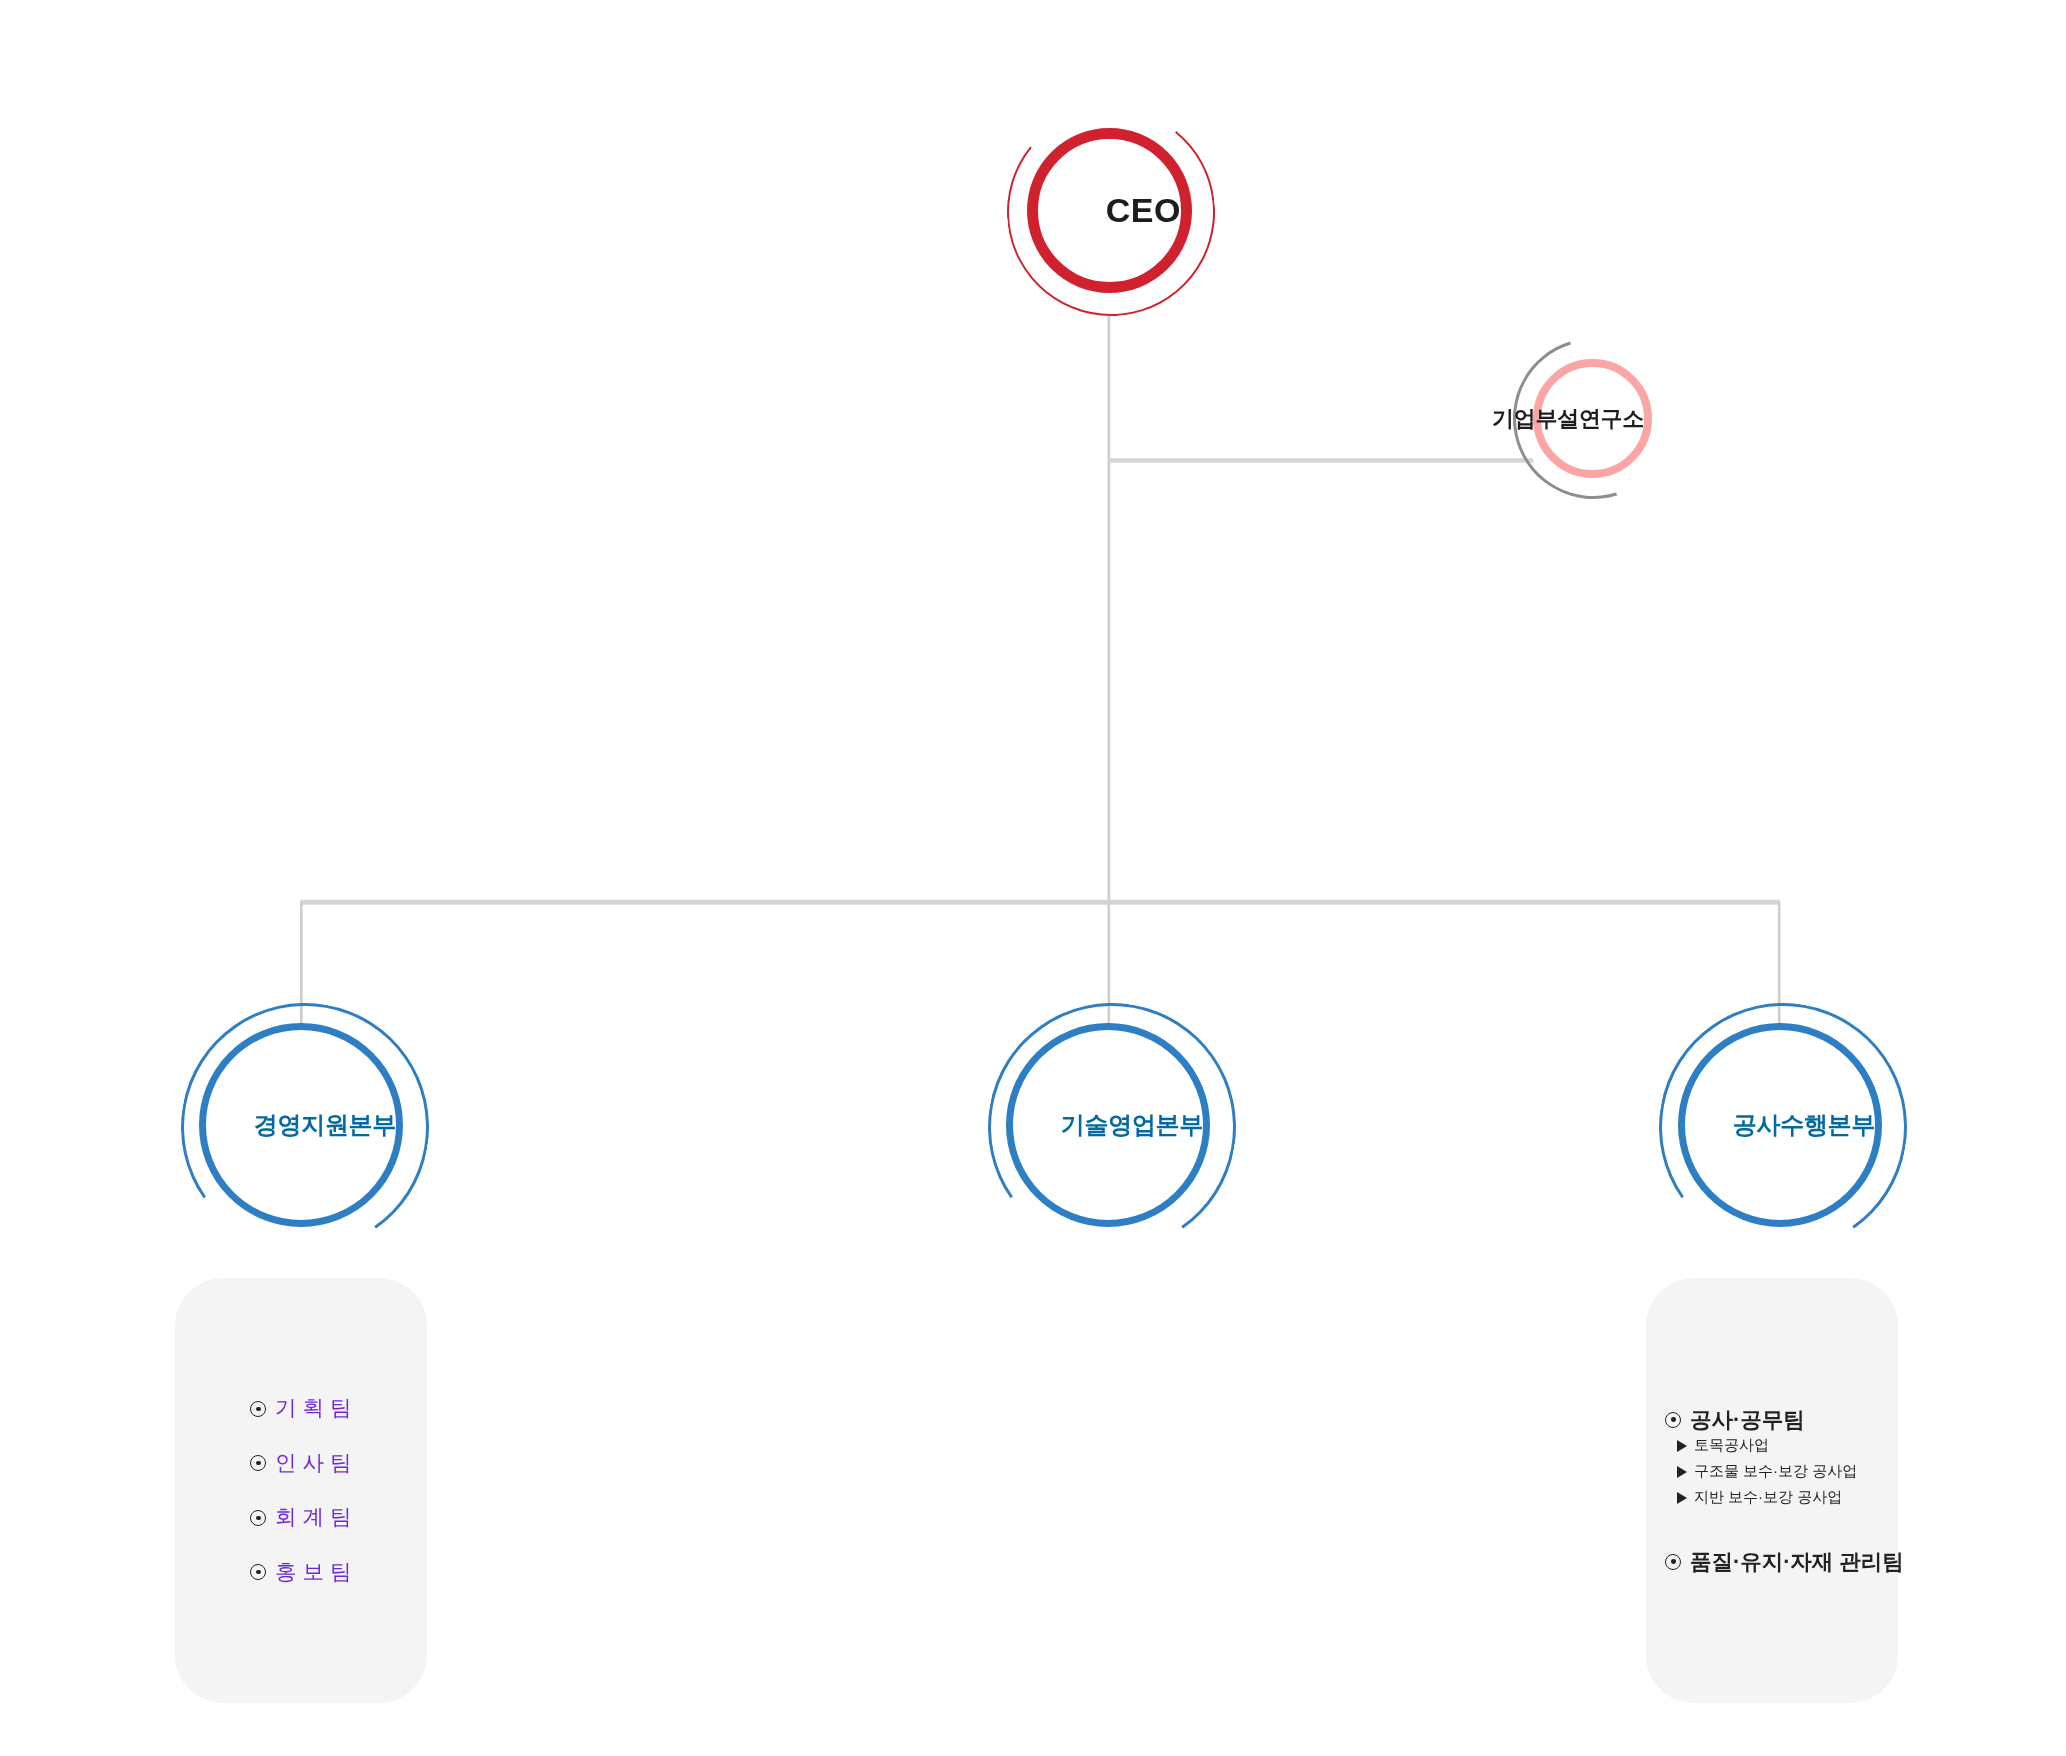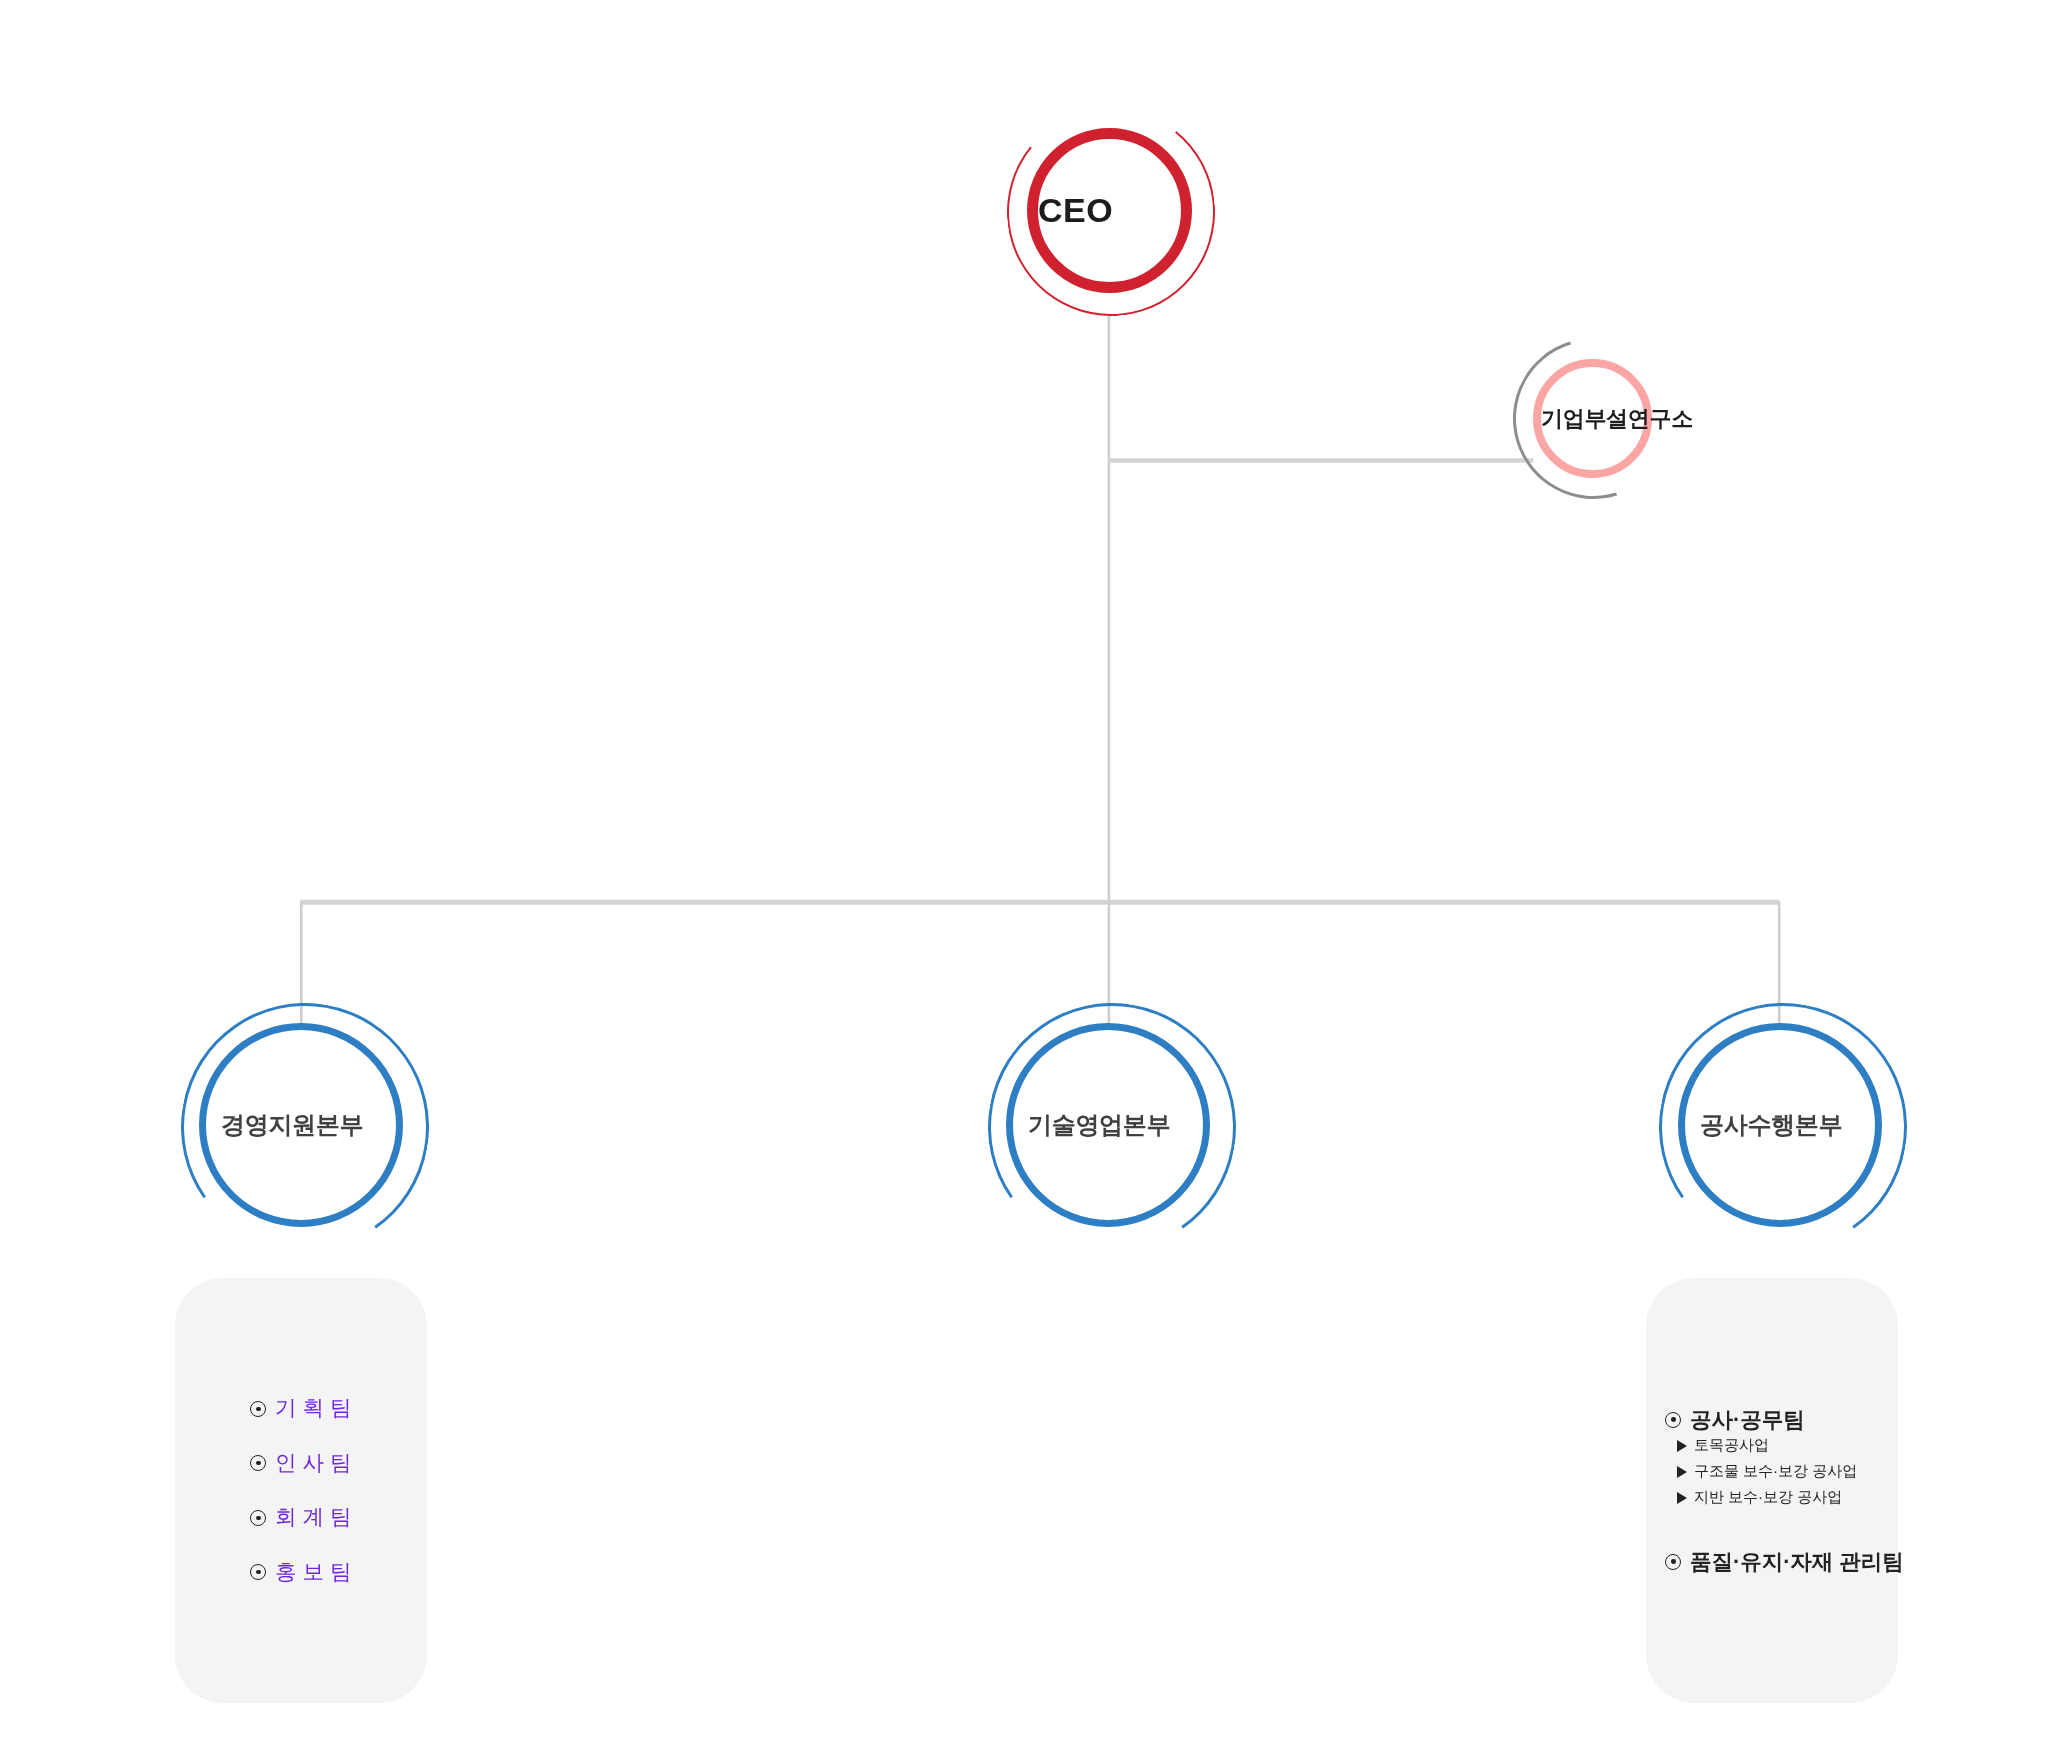--- a/index.html
+++ b/index.html
@@ -26,21 +26,21 @@
     width: 2066px;
     height: 1756px;
     pointer-events: none;
   }
 
   
   .node-circle {
     position: absolute;
     display: flex;
     align-items: center;
-    justify-content: flex-start;
+    justify-content: flex-end;
     box-sizing: border-box;
     border-radius: 50%;
     background: #ffffff;
   }
   .node-circle .label {
     position: relative;
     z-index: 3;
     text-align: center;
     font-weight: 700;
     letter-spacing: -0.3px;
@@ -101,21 +101,21 @@
 
   
   .div-node {
     top: 1023px;
     width: 204px;
     height: 204px;
     border: 7px solid #2e7ec4;
   }
   .div-node .label {
     font-size: 24px;
-    color: #404040;
+    color: #0369a1;
     margin-left: 15px;
   }
   .div-arc {
     position: absolute;
     top: 1003px;
     width: 242px;
     height: 242px;
     border-radius: 50%;
     border: 3.2px solid #2e7ec4;
     border-bottom-color: transparent;

